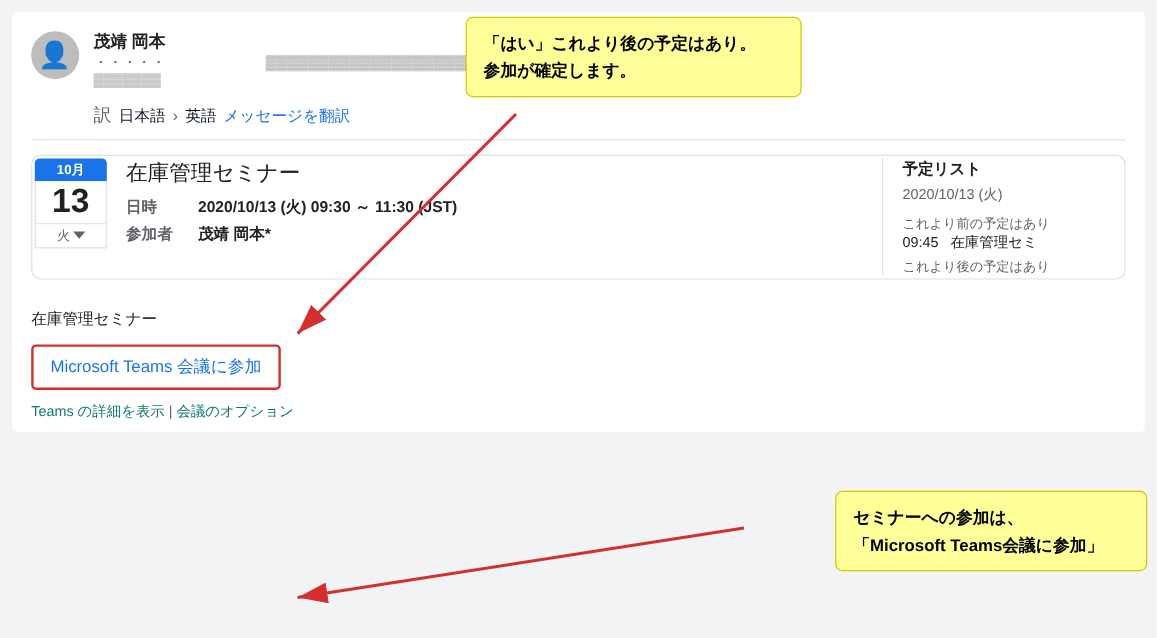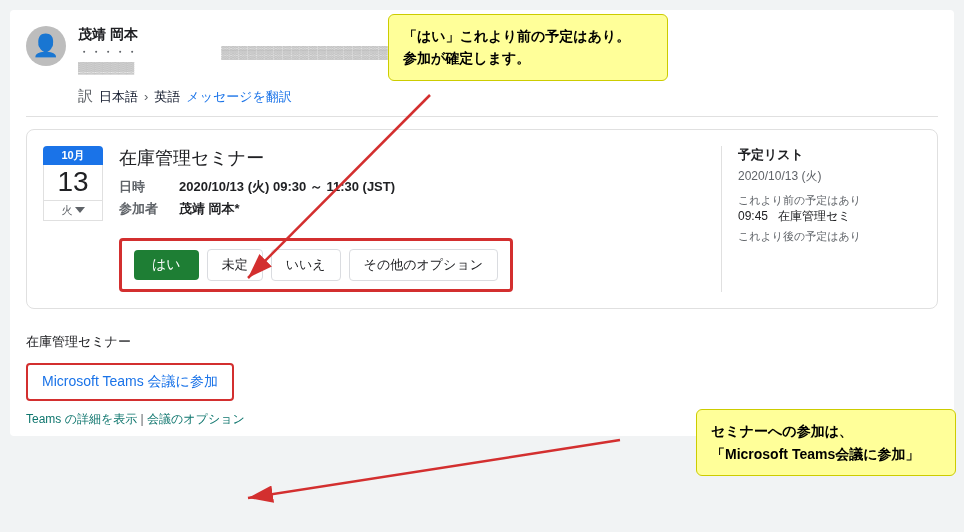--- a/index.html
+++ b/index.html
@@ -84,21 +84,21 @@
       text-decoration: none;
       cursor: pointer;
     }
 
     
     .event-card {
       display: flex;
       gap: 16px;
       border: 1px solid #e0e0e0;
       border-radius: 8px;
-      padding: 16px;
+      padding: 2px;
       margin: 0 0 16px 0;
       background: #fff;
     }
 
     
     .calendar-icon-block {
       flex-shrink: 0;
       width: 60px;
       text-align: center;
     }
@@ -106,21 +106,21 @@
       background: #1a73e8;
       color: #fff;
       font-size: 11px;
       font-weight: bold;
       padding: 2px 0;
       border-radius: 4px 4px 0 0;
       text-align: center;
     }
     .cal-day {
       font-size: 28px;
-      font-weight: 400;
+      font-weight: 700;
       color: #202124;
       line-height: 1.1;
       border: 1px solid #e0e0e0;
       border-top: none;
       background: #fff;
       padding: 2px 0;
     }
     .cal-weekday {
       font-size: 11px;
       color: #5f6368;
@@ -321,21 +321,21 @@
       <polygon points="0 0, 10 3.5, 0 7" fill="#d32f2f"></polygon>
     </marker>
   </defs>
 
   <line x1="430" y1="95" x2="248" y2="278" stroke="#d32f2f" stroke-width="2.5" marker-end="url(#arrowhead1)"></line>
 
   <line x1="620" y1="440" x2="248" y2="498" stroke="#d32f2f" stroke-width="2.5" marker-end="url(#arrowhead2)"></line>
 </svg>
 
 <div class="tooltip-bubble tooltip1">
-  <span>「はい」これより前の予定はあり。</span><br>
+  <span>「はい」これより後の予定はあり。</span><br>
   <span>参加が確定します。</span>
 </div>
 
 <div class="tooltip-bubble tooltip2">
   <span>セミナーへの参加は、</span><br>
   <span>「Microsoft Teams会議に参加」</span><br>
 </div>
 
 <div class="email-container">
 
@@ -383,26 +383,20 @@
           <span class="meta-label">日時</span>
           <span class="meta-value">2020/10/13 (火) 09:30 ～ 11:30 (JST)</span>
         </div>
         <div class="event-meta-row">
           <span class="meta-label">参加者</span>
           <span class="meta-value">茂靖 岡本*</span>
         </div>
       </div>
 
       
-      <div class="rsvp-area">
-        <button class="btn-yes">はい</button>
-        <button class="btn-undecided">未定</button>
-        <button class="btn-no">いいえ</button>
-        <button class="btn-options">その他のオプション</button>
-      </div>
     </div>
 
     <div class="schedule-sidebar">
       <div class="schedule-title">予定リスト</div>
       <div class="schedule-date">2020/10/13 (火)</div>
       <div class="schedule-no-events">これより前の予定はあり</div>
       <div class="schedule-entry">
         <span class="schedule-time">09:45</span>
         &nbsp;
         <span>在庫管理セミ</span>

